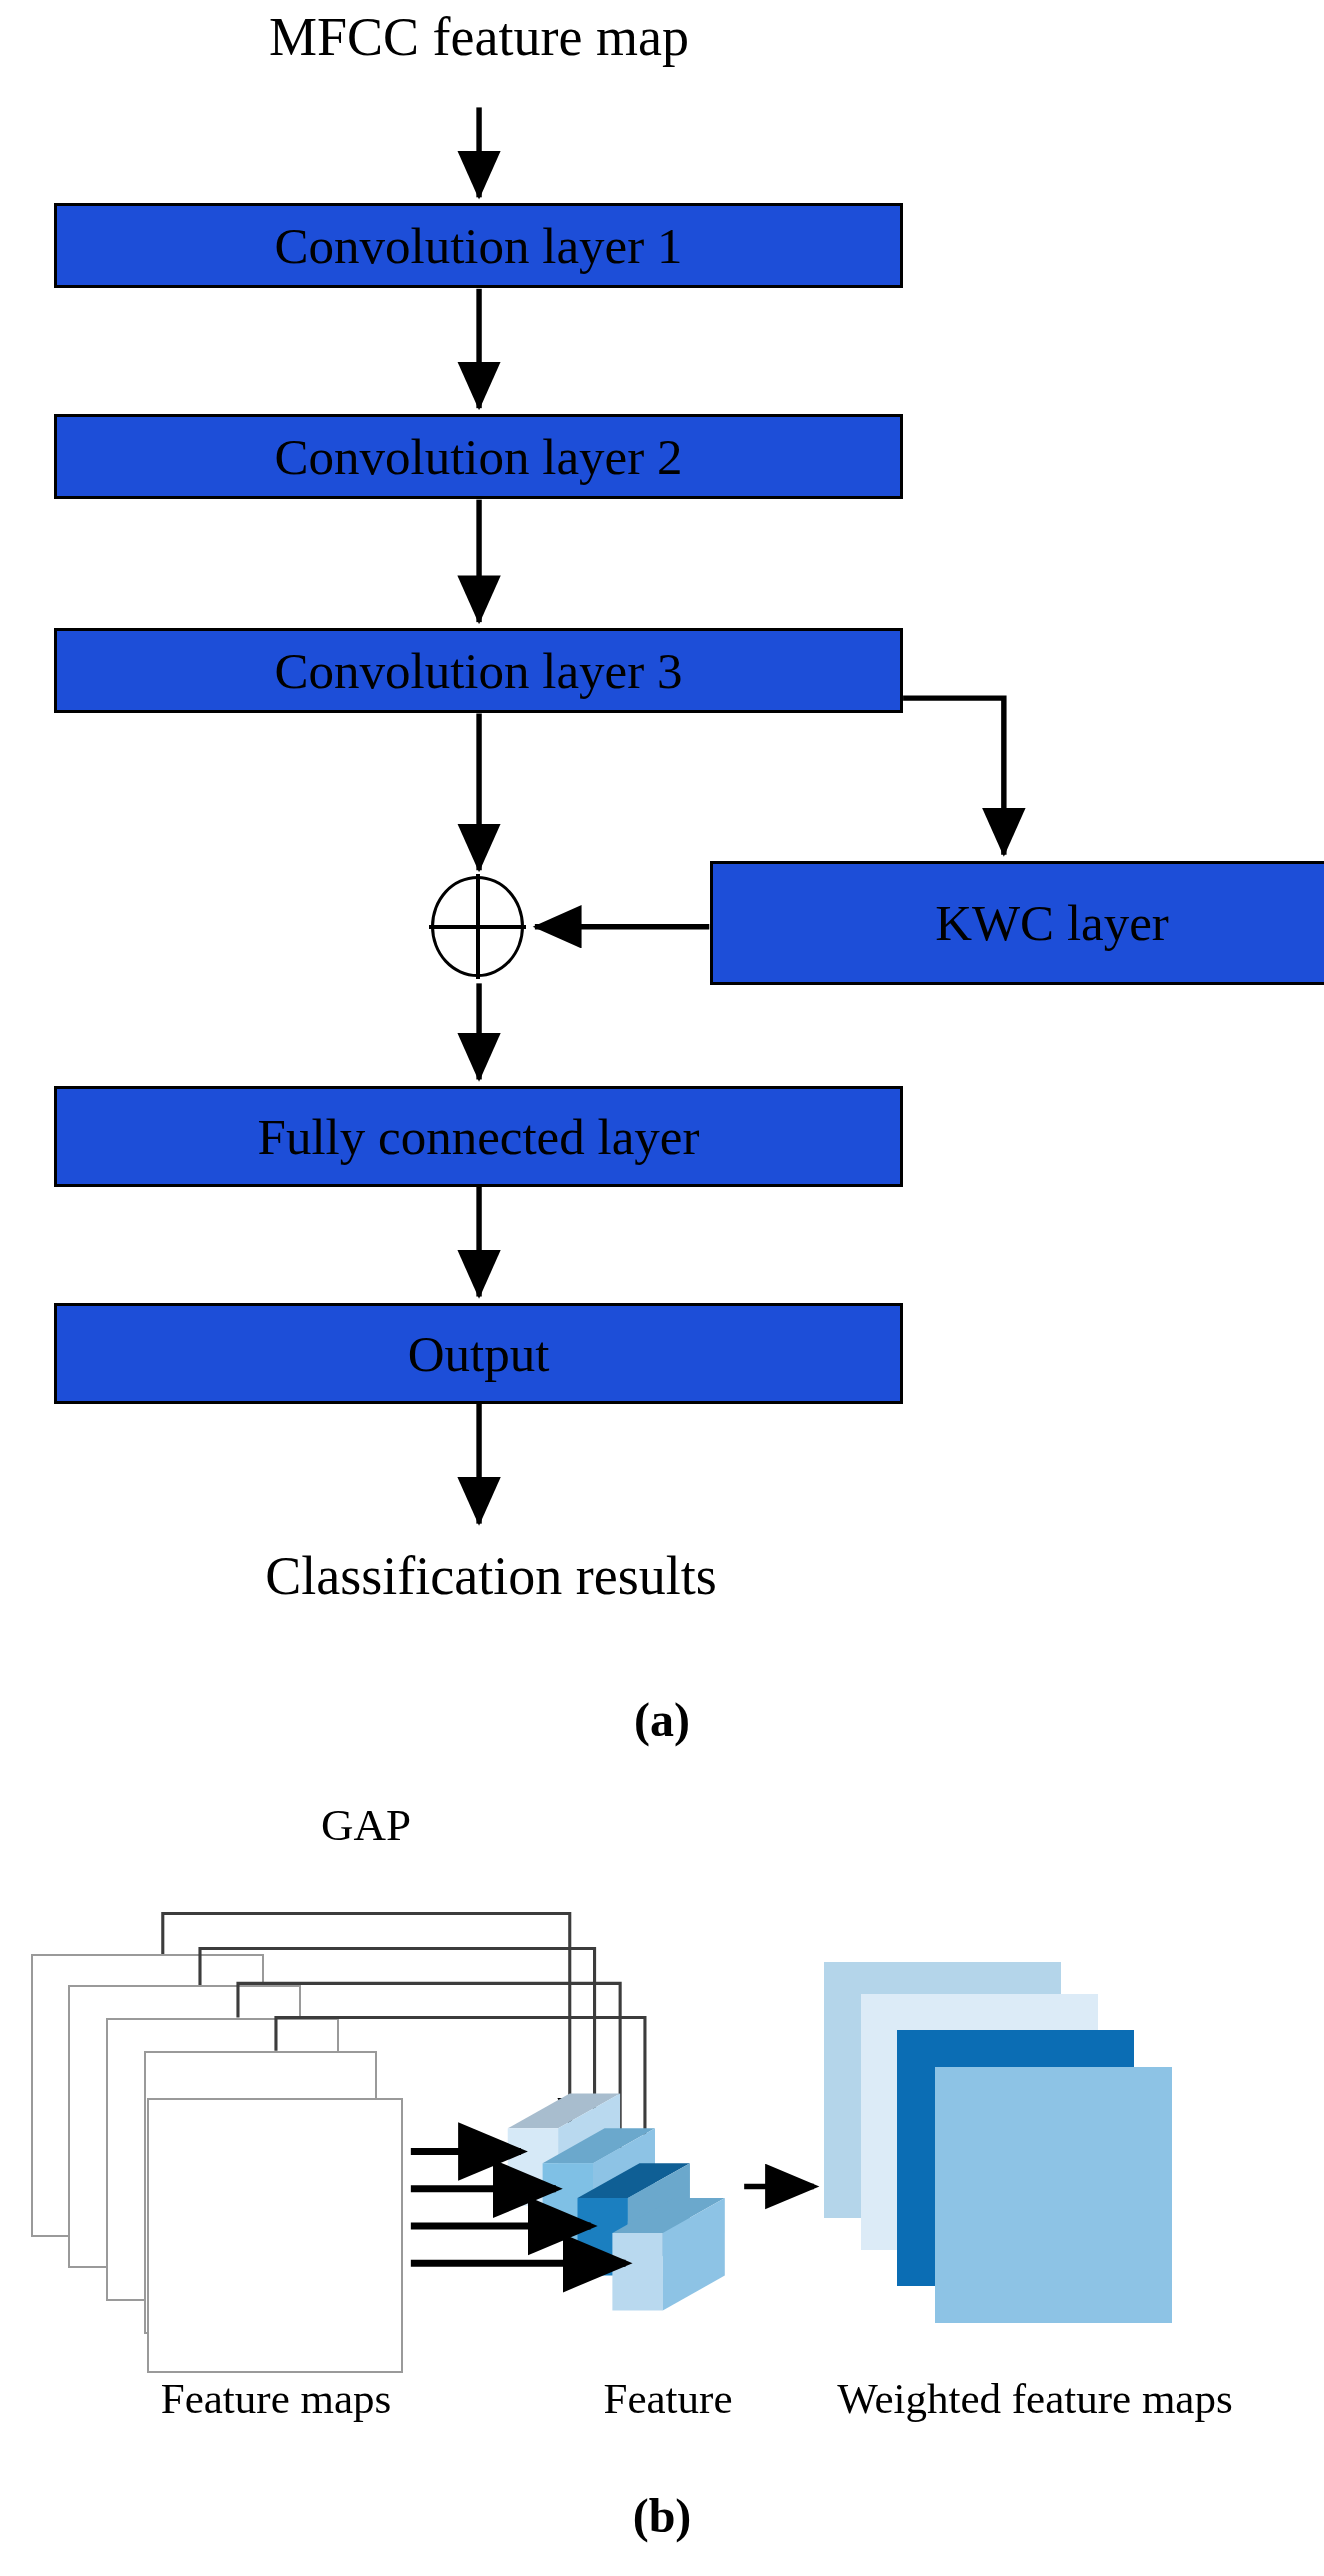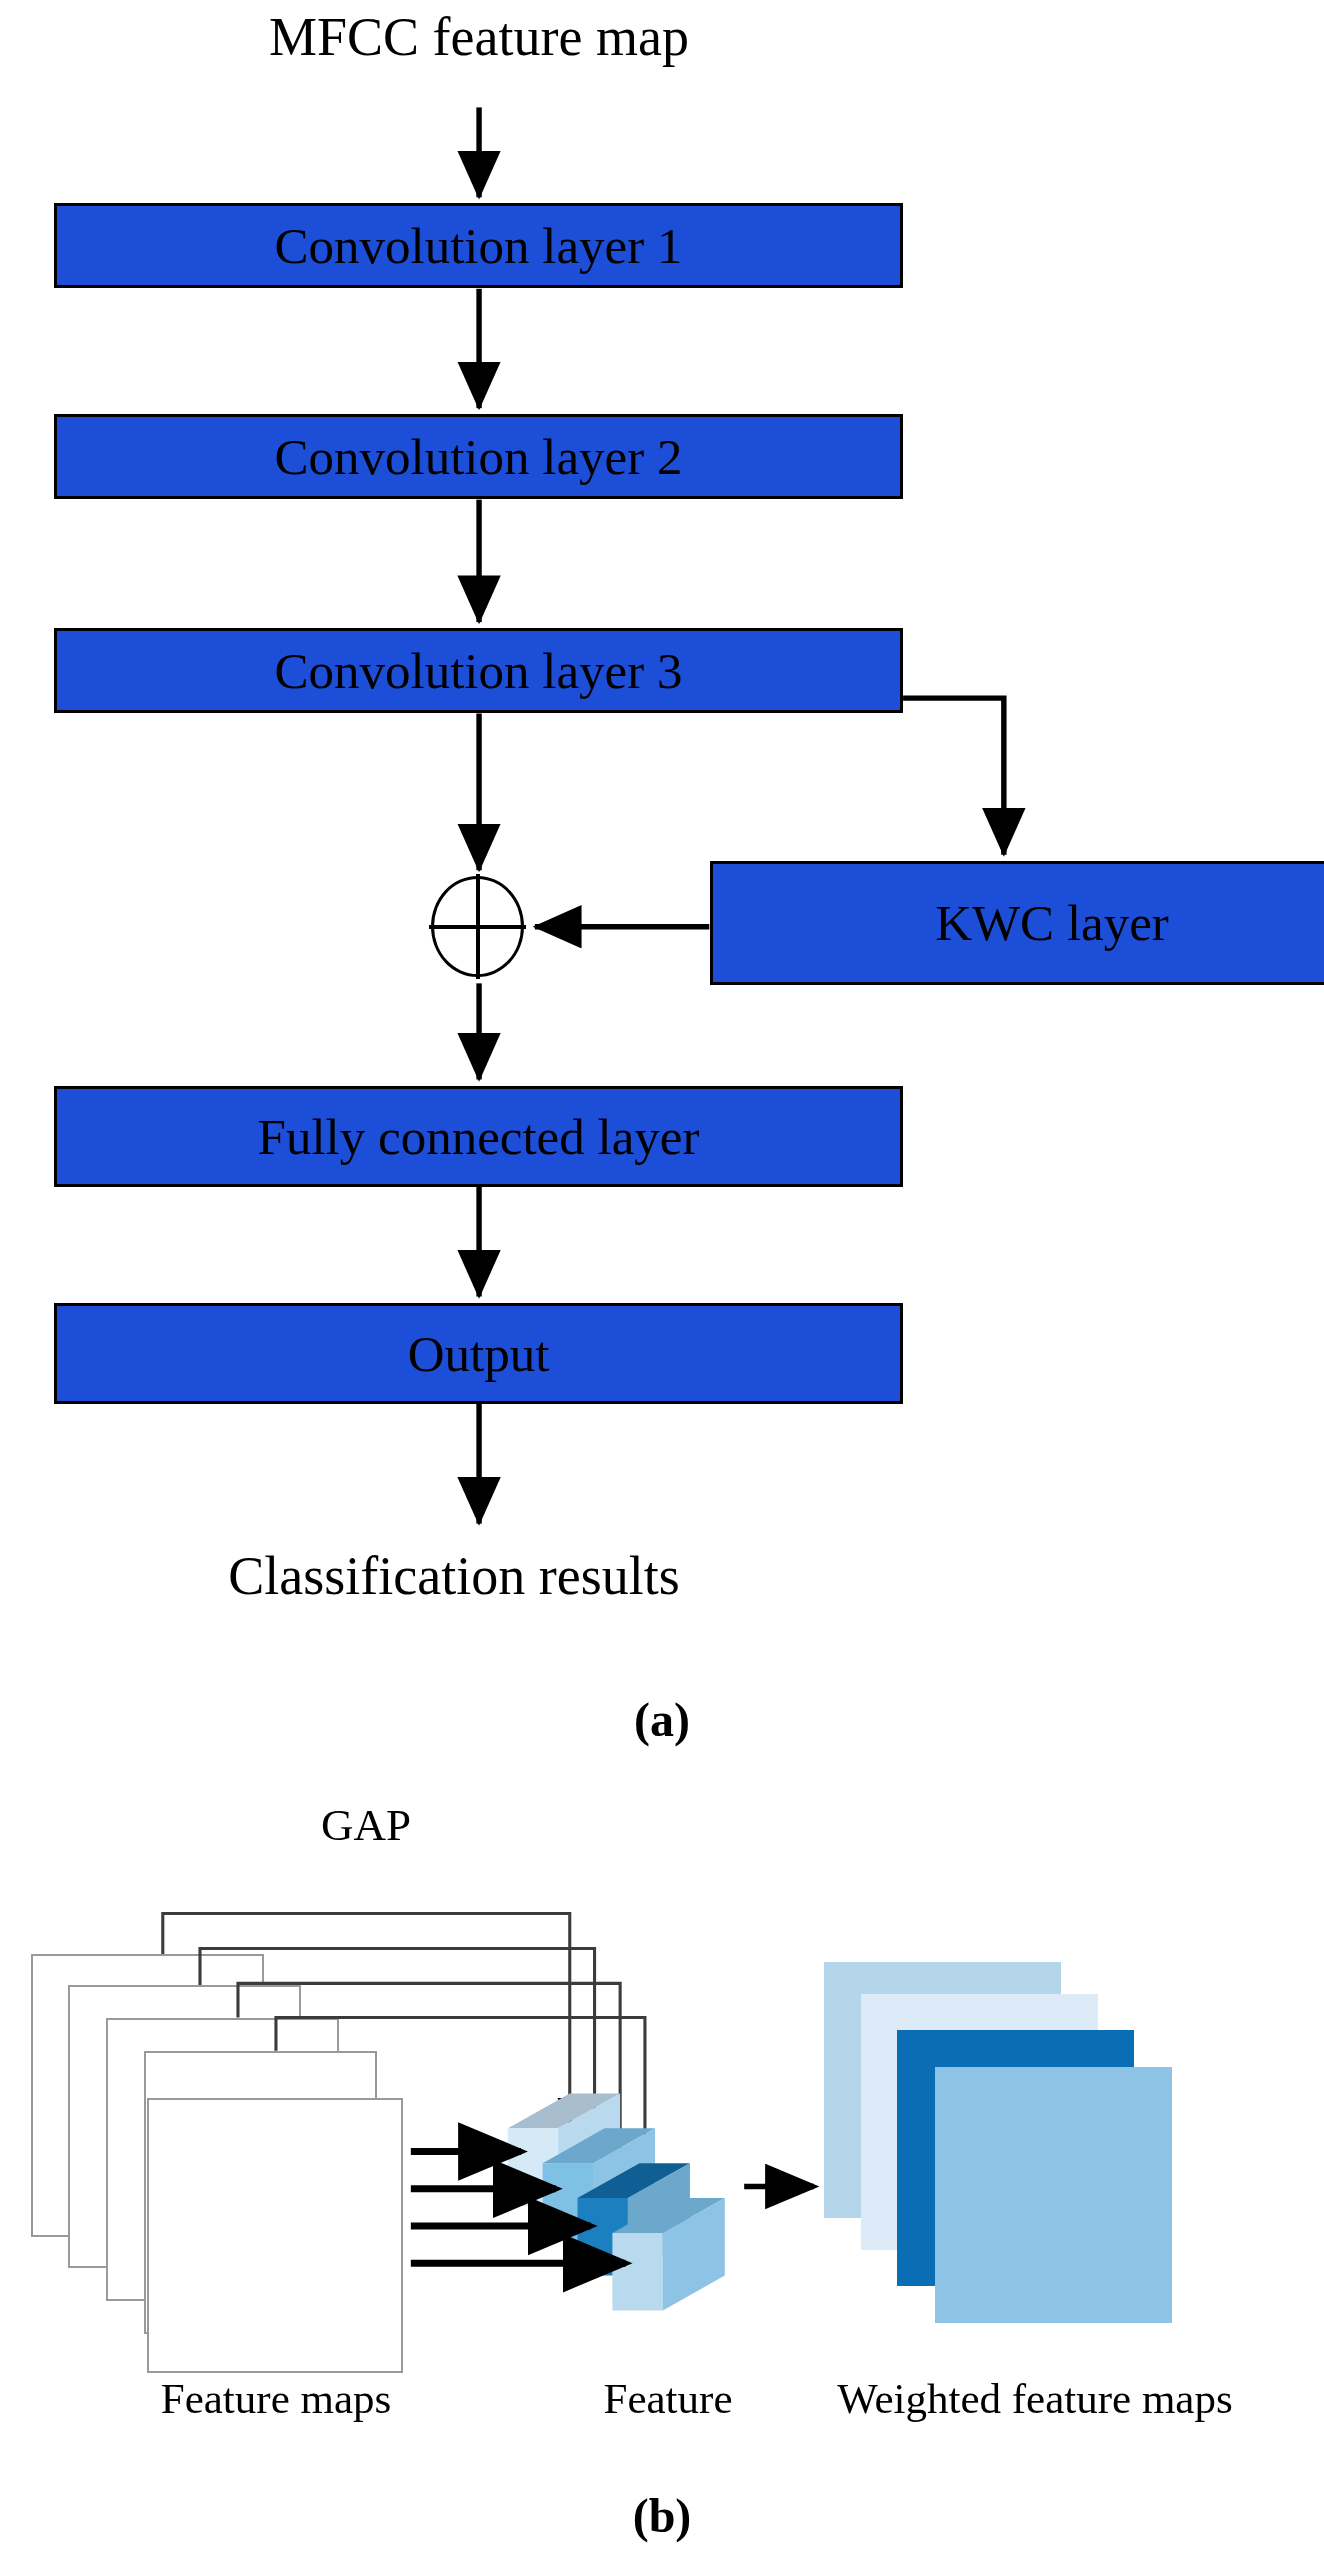--- a/index.html
+++ b/index.html
@@ -66,21 +66,21 @@
 
   <div class="nodebox" style="left:54px;top:1303px;width:849px;height:101px;">
     <span style="font-size:51px;">Output</span>
   </div>
 
   <div class="plusjunction" style="left:431px;top:876px;width:93px;height:101px;">
     <i class="h"></i>
     <i class="v"></i>
   </div>
 
-  <div class="freelabel center" style="left:454px;top:1545px;font-size:54px;">Classification results</div>
+  <div class="freelabel center" style="left:491px;top:1545px;font-size:54px;">Classification results</div>
 
   <div class="caption center" style="left:662px;top:1692px;font-size:48px;">(a)</div>
 
   <div class="freelabel center" style="left:357px;top:1799px;font-size:45px;margin-left:9px;">GAP</div>
 
   <div class="fmap" style="left:31px;top:1954px;width:233px;height:283px;"></div>
   <div class="fmap" style="left:68px;top:1985px;width:233px;height:283px;"></div>
   <div class="fmap" style="left:106px;top:2018px;width:233px;height:283px;"></div>
   <div class="fmap" style="left:144px;top:2051px;width:233px;height:283px;"></div>
   <div class="fmap" style="left:147px;top:2098px;width:256px;height:275px;"></div>

